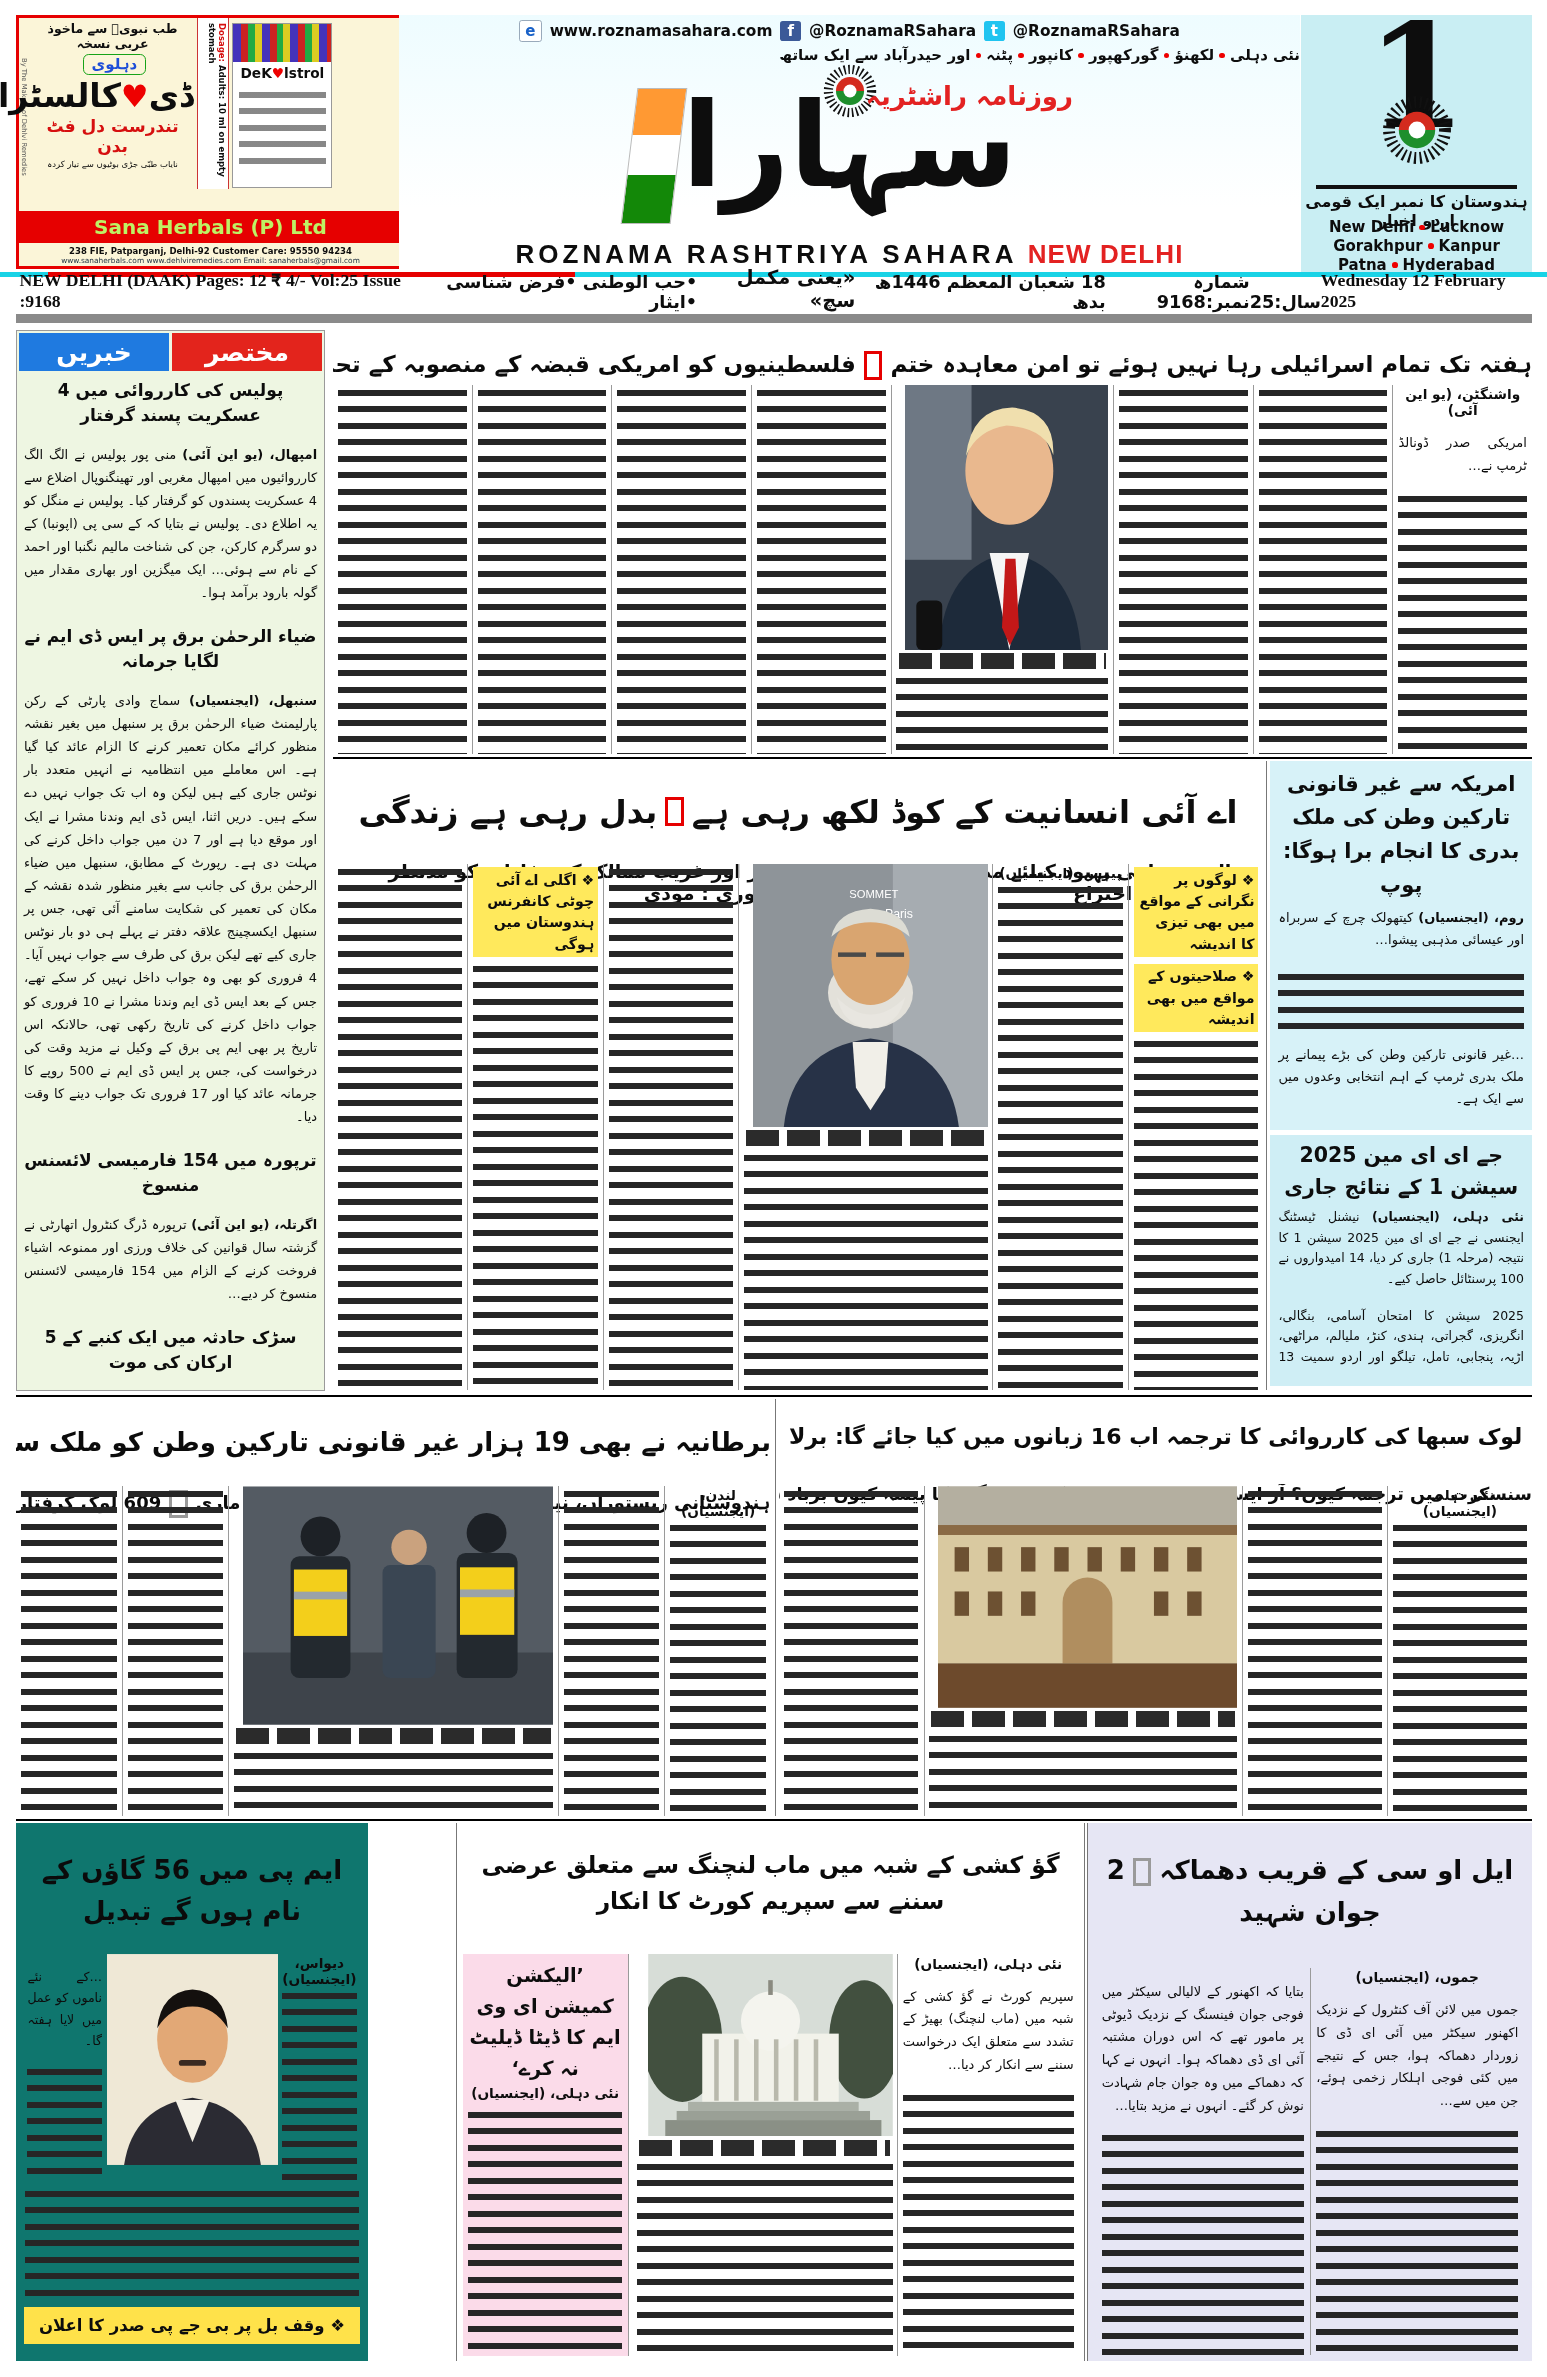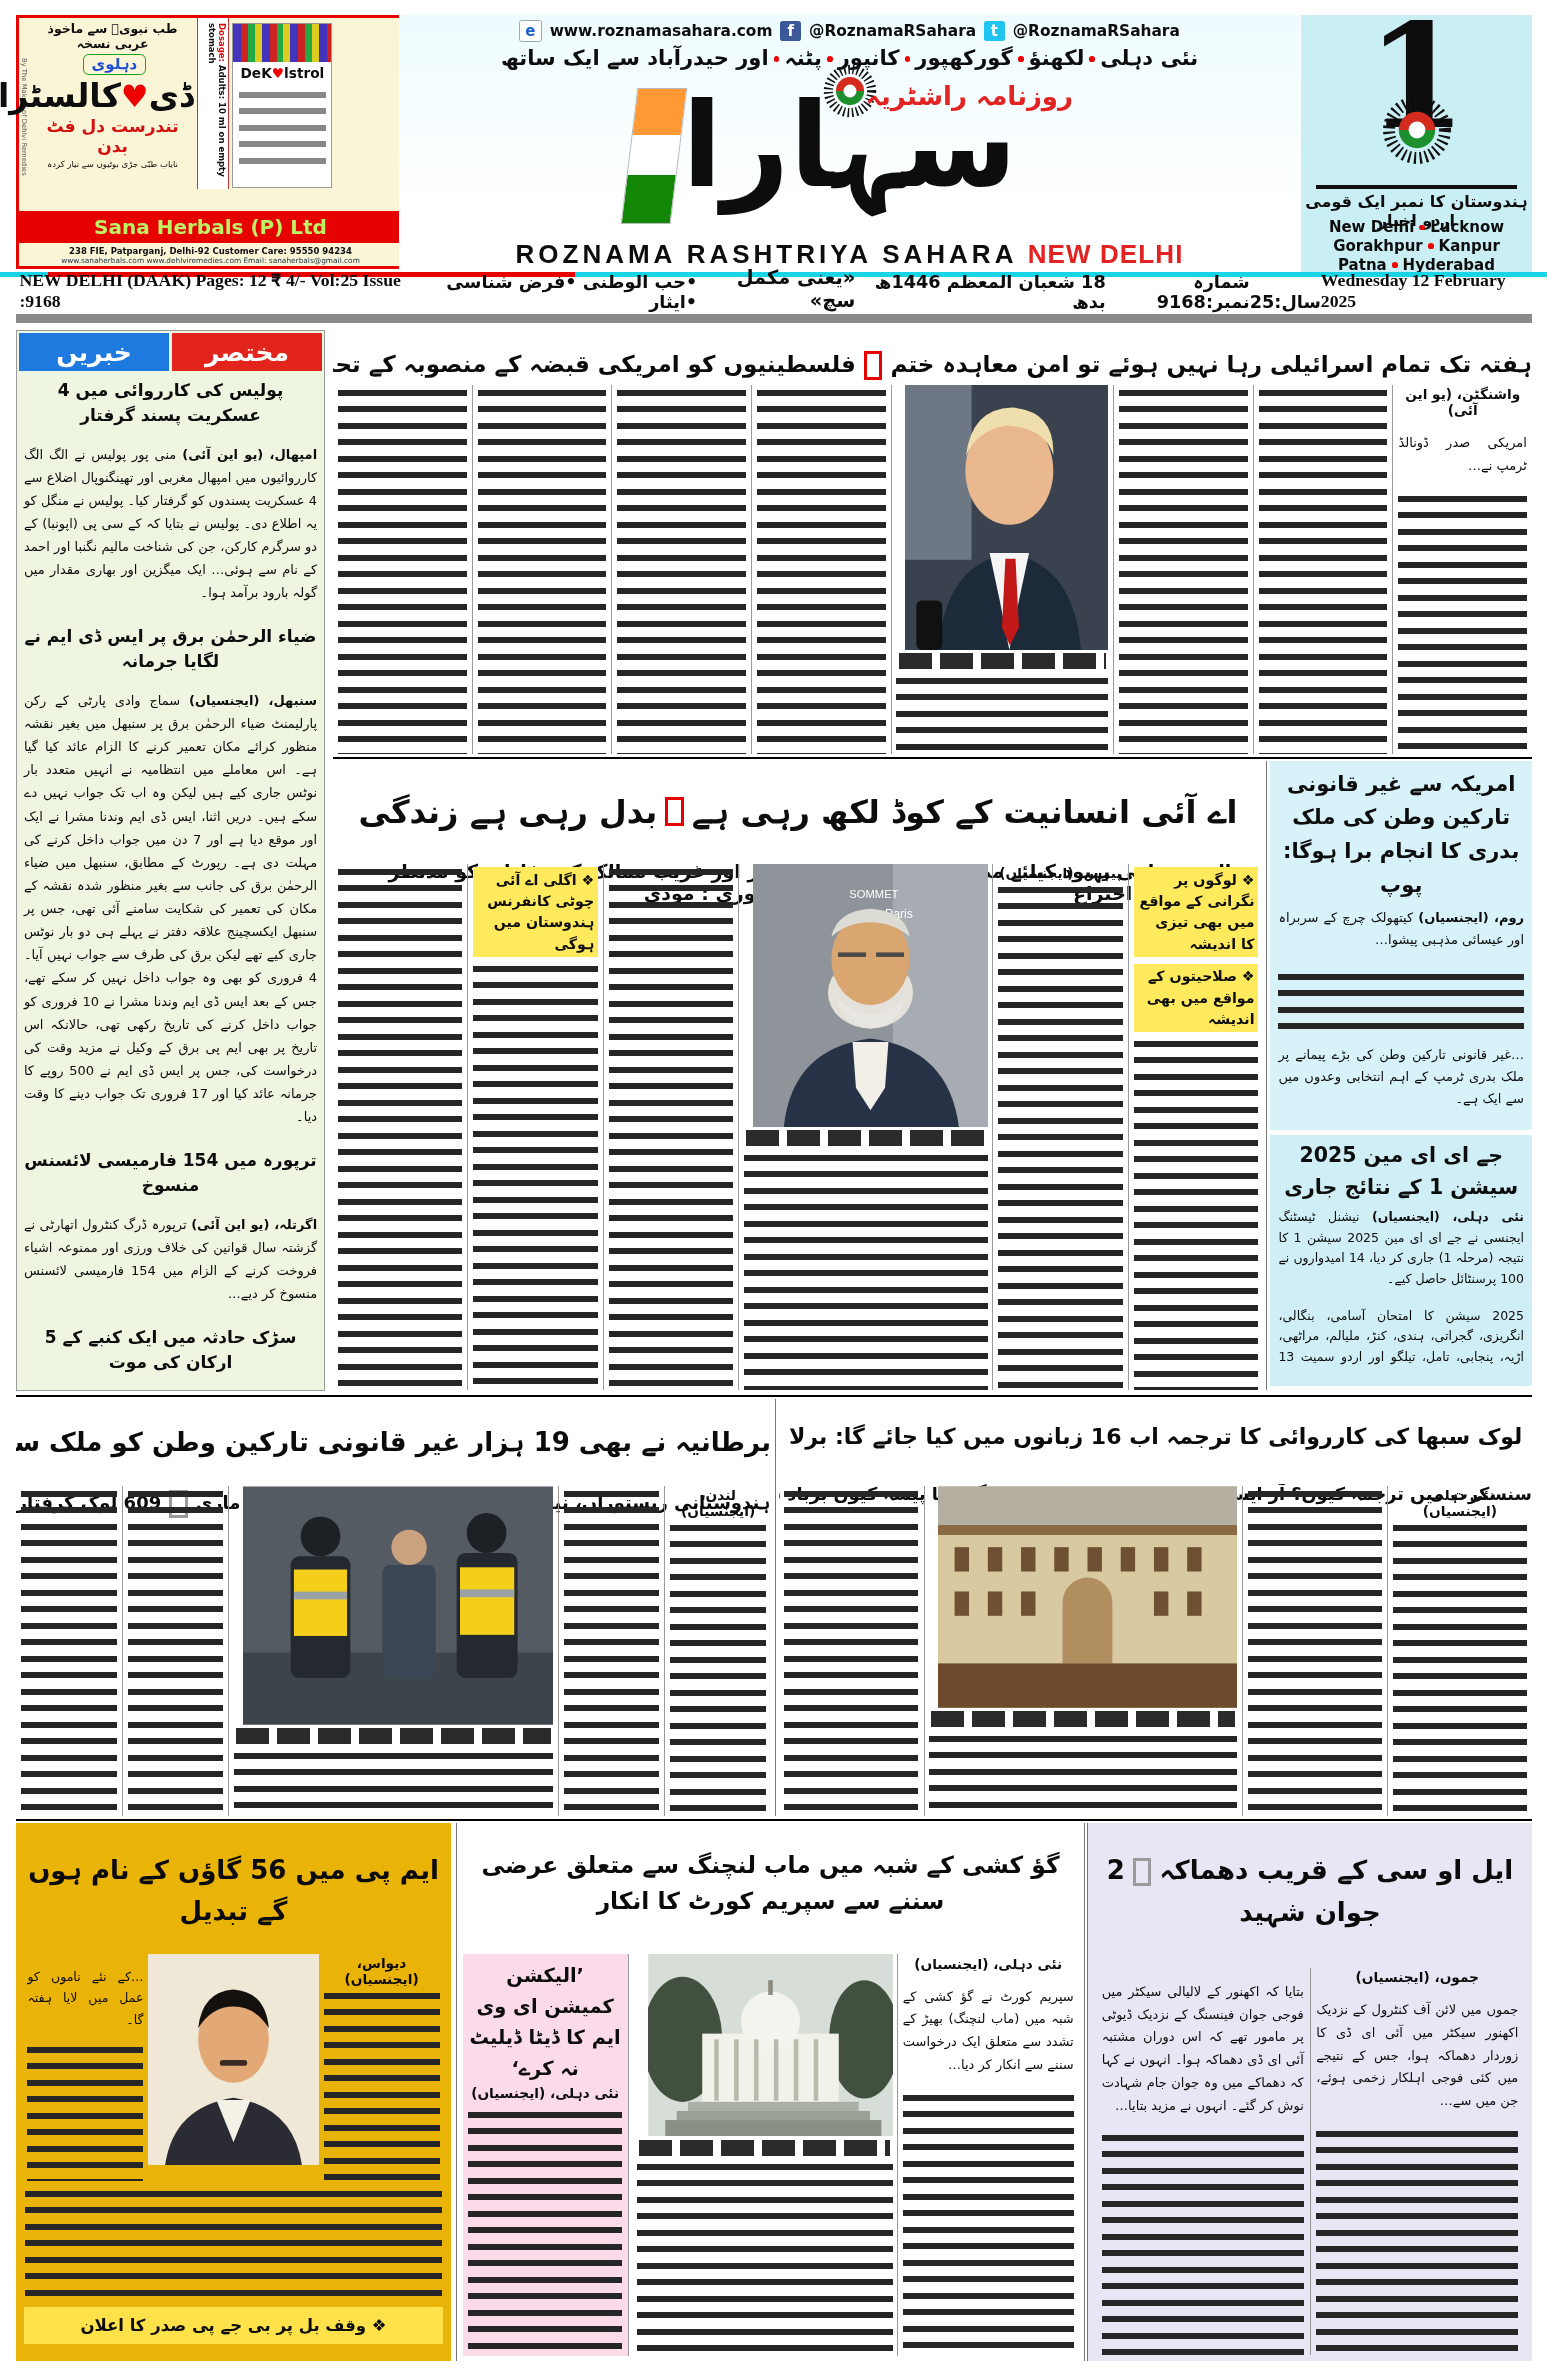--- a/index.html
+++ b/index.html
@@ -50,21 +50,21 @@
   .ad-web{position:absolute;left:0;right:0;bottom:0.6px;text-align:center;font-size:7.4px;color:#234}
 
   #mast{left:399px;top:15px;width:901px;height:258px;background:linear-gradient(180deg,#eefcff,#fff 75%);overflow:hidden}
   .social{position:absolute;top:4.6px;left:0;width:100%;display:flex;justify-content:center;align-items:center;gap:8px;
           font-size:15.4px;font-weight:700}
   .sic{display:inline-flex;width:20.5px;height:20.5px;border-radius:2.8px;align-items:center;justify-content:center;
        color:#fff;font-size:15px;font-weight:800}
   .sic.web{background:#fff;border:1.1px solid #9ab;color:#1a62c8}
   .sic.fb{background:#3b5998}
   .sic.tw{background:#1fc4f0}
-  .mcities{position:absolute;top:31px;left:0;width:100%;text-align:center;direction:rtl;font-size:21px;font-weight:700}
+  .mcities{position:absolute;top:31px;left:0;width:100%;text-align:right;direction:rtl;font-size:15px;font-weight:700}
   .rdot{display:inline-block;width:5.7px;height:5.7px;border-radius:50%;background:#e00;margin:0 5.1px;vertical-align:middle}
   .flag{position:absolute;left:230px;top:73px;width:48px;height:134px;border:0.6px solid #bbb;
         background:linear-gradient(180deg,#ff9933 0 34%,#fff 34% 64%,#138808 64%);transform:skewX(-7deg)}
   .logo-top{position:absolute;right:227px;top:66px;font-size:26px;color:#e32222;font-weight:800;direction:rtl}
   .logo-main{position:absolute;left:0;right:0;top:67px;text-align:center;font-size:117px;font-weight:900;line-height:1.1;direction:rtl}
   .chakra{position:absolute;left:50%;top:49px;transform:translateX(-50%)}
   .logo-en{position:absolute;bottom:3.4px;left:0;width:100%;text-align:center;font-size:26px;letter-spacing:4px;
            font-weight:600;font-family:"Liberation Sans",sans-serif}
   .logo-en .nd{color:#e32222;font-weight:800;letter-spacing:1.1px}
 
@@ -132,21 +132,21 @@
   .ph-uk{flex:0 0 319px;display:flex;flex-direction:column;padding:0 4.6px}
   #lok{left:775px;top:1399px;width:757px;height:417px;border-left:1.1px solid #777;padding-left:3.4px}
   .k-hl{font-size:22px;padding-top:6.8px;height:48px;box-sizing:border-box}
   .k-sub{font-size:17.7px;font-weight:800;height:32px}
   .k-body{position:absolute;top:87px;bottom:0;left:3.4px;right:0}
   .ph-parl{flex:0 0 308px;display:flex;flex-direction:column;padding:0 4.6px}
 
   #hr3{left:16px;top:1819px;width:1516px}
 
   
-  #mp{left:16px;top:1823px;width:435px;height:538px;background:#eab308;padding:5.7px 6.8px;display:flex;flex-direction:column}
+  #mp{left:16px;top:1823px;width:352px;height:538px;background:#0f766e;padding:5.7px 6.8px;display:flex;flex-direction:column}
   .m-hl{font-size:26px;line-height:1.55;height:87px}
   .m-row{height:227px;display:flex;direction:rtl;flex:0 0 auto}
   .m-row .col{padding:0 4.6px}
   .ph-mp{flex:0 0 171px}
   .m-snip{direction:rtl;font-size:12.5px;line-height:1.7;text-align:justify}
   #mp .ftw{margin:5.7px 2.3px;height:120px}
   #mp .hlY{font-size:16.5px;padding:9px;margin:2.3px 1.1px}
   #mp .ftw2{margin:4.6px 2.3px;flex:1}
 
   #sc{left:456px;top:1823px;width:629px;height:538px;border-left:1.1px solid #777;border-right:1.1px solid #777;

